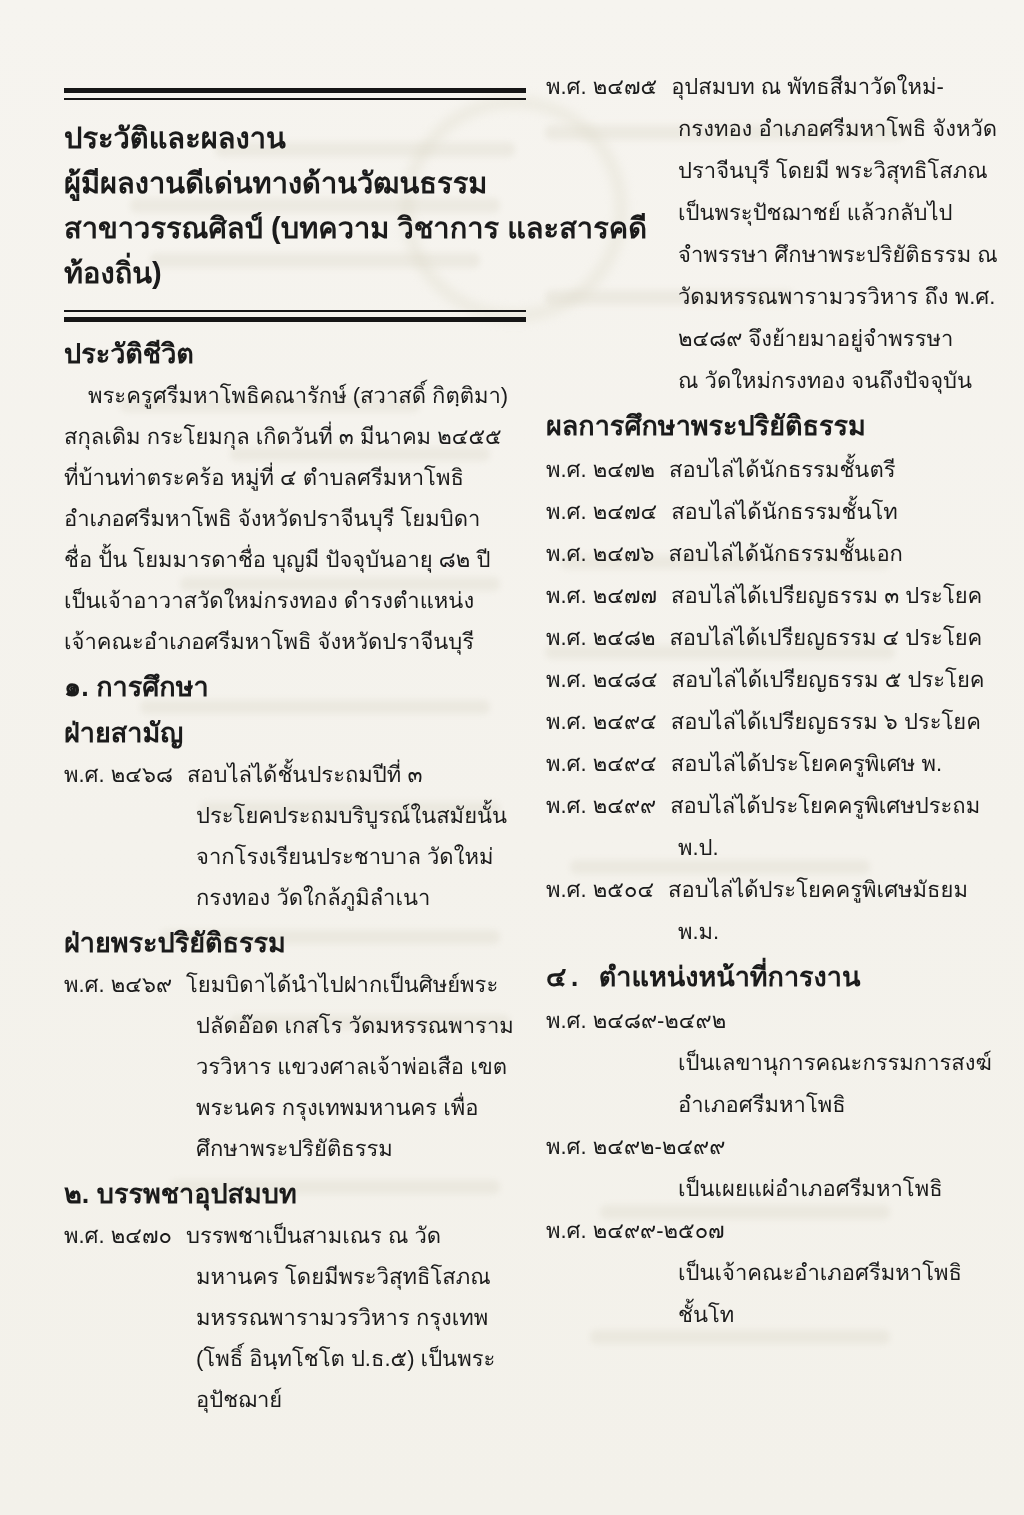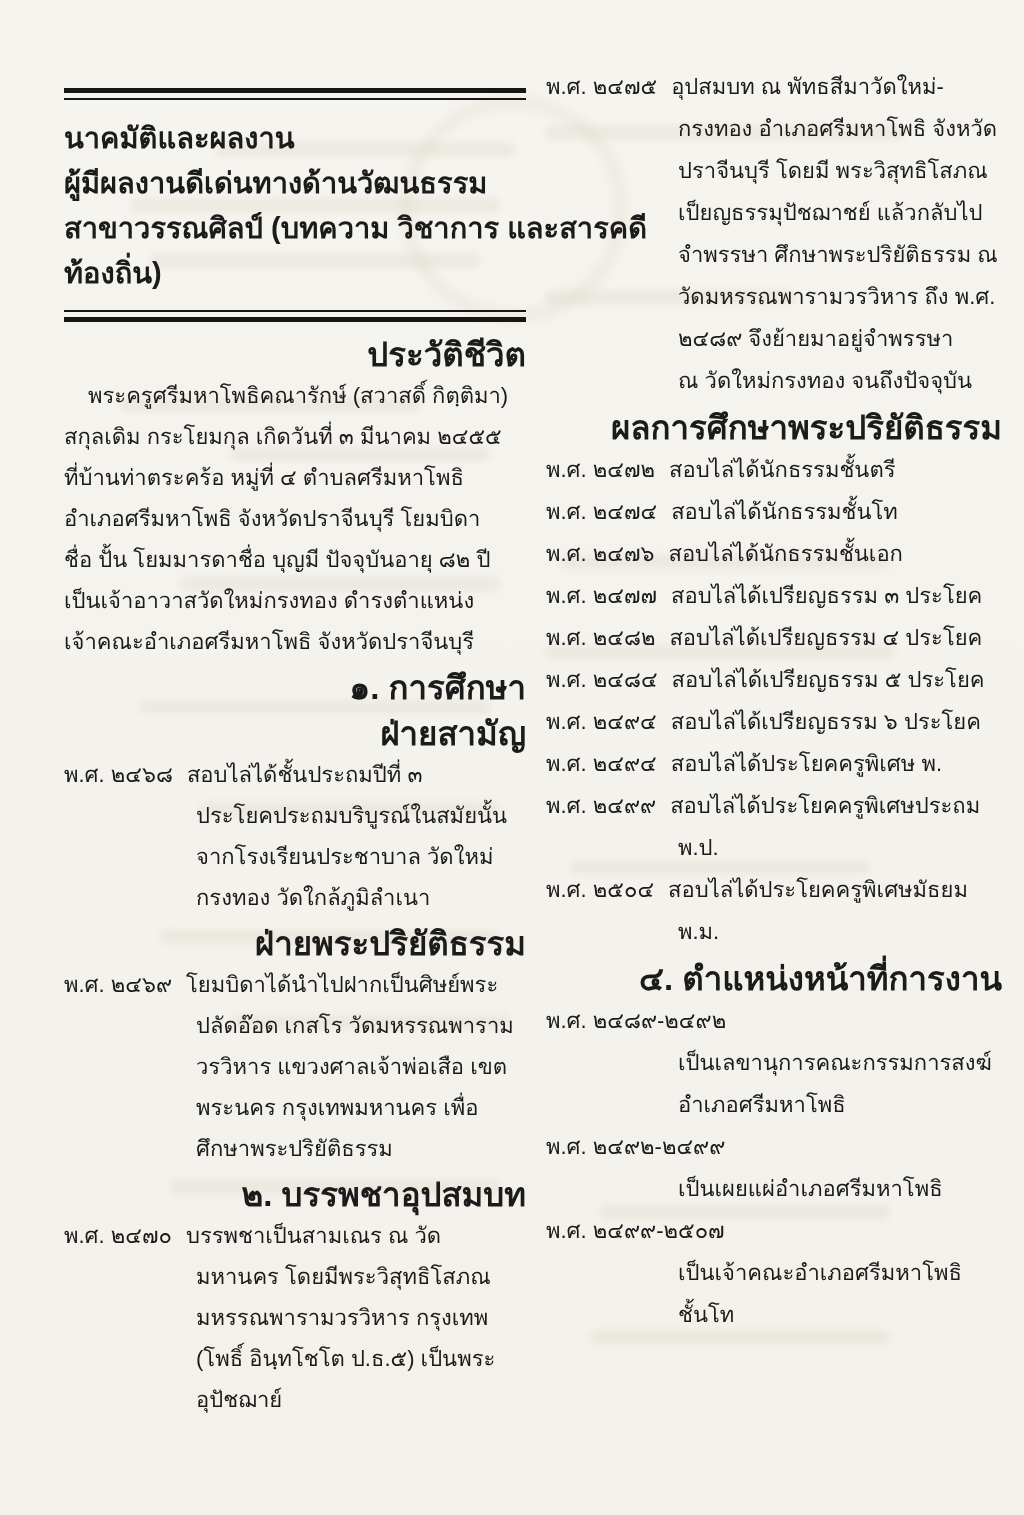--- a/index.html
+++ b/index.html
@@ -19,22 +19,22 @@
   
   .rule .bar-thick{height:5px;background:#161616;}
   .rule .bar-thin{height:2px;background:#161616;}
   .rule-top .bar-thin{margin-top:5px;}
   .rule-bottom .bar-thick{margin-top:5px;}
   
   .titleblock{margin:16px 0 14px 0;}
   .tline{font-weight:bold;font-size:29px;line-height:45px;white-space:nowrap;}
   .line{font-size:22px;line-height:41px;white-space:nowrap;}
   .col-right .line{line-height:42px;}
-  .sec{font-weight:bold;font-size:33px;line-height:41px;white-space:nowrap;margin-top:5px;text-align:right;}
-  .col-right .sec{line-height:42px;}
+  .sec{font-weight:bold;font-size:27px;line-height:41px;white-space:nowrap;margin-top:5px;}
+  .col-right .sec{line-height:42px;font-family:Liberation Mono, monospace;}
   .indent1{padding-left:24px;}
   .entry{padding-left:132px;}
   .yline{text-indent:-132px;}
   .year{margin-right:14px;}
   .jline{margin-left:132px;}
   
   .pagenum{position:absolute;left:66px;top:1508px;font-size:24px;z-index:2;}
 </style>
 </head>
 <body>
@@ -62,21 +62,21 @@
   <div class="ghost" style="left:590px;top:1330px;width:300px;height:14px;"></div>
 
   <div class="col col-left">
 
     <div class="rule rule-top">
       <div class="bar-thick"></div>
       <div class="bar-thin"></div>
     </div>
 
     <div class="titleblock">
-      <div class="tline">นาคมัติและผลงาน</div>
+      <div class="tline">ประวัติและผลงาน</div>
       <div class="tline">ผู้มีผลงานดีเด่นทางด้านวัฒนธรรม</div>
       <div class="tline">สาขาวรรณศิลป์ (บทความ วิชาการ และสารคดี</div>
       <div class="tline">ท้องถิ่น)</div>
     </div>
 
     <div class="rule rule-bottom">
       <div class="bar-thin"></div>
       <div class="bar-thick"></div>
     </div>
 
@@ -121,21 +121,21 @@
     </div>
 
   </div>
 
   <div class="col col-right">
 
     <div class="entry">
       <div class="line yline"><span class="year">พ.ศ. ๒๔๗๕</span><span>อุปสมบท ณ พัทธสีมาวัดใหม่-</span></div>
       <div class="line">กรงทอง อำเภอศรีมหาโพธิ จังหวัด</div>
       <div class="line">ปราจีนบุรี โดยมี พระวิสุทธิโสภณ</div>
-      <div class="line">เป็ยญธรรมุปัชฌาชย์  แล้วกลับไป</div>
+      <div class="line">เป็นพระุปัชฌาชย์  แล้วกลับไป</div>
       <div class="line">จำพรรษา  ศึกษาพระปริยัติธรรม  ณ</div>
       <div class="line">วัดมหรรณพารามวรวิหาร ถึง พ.ศ.</div>
       <div class="line">๒๔๘๙ จึงย้ายมาอยู่จำพรรษา</div>
       <div class="line">ณ วัดใหม่กรงทอง จนถึงปัจจุบัน</div>
     </div>
 
     <div class="sec">ผลการศึกษาพระปริยัติธรรม</div>
 
     <div class="entry">
       <div class="line yline"><span class="year">พ.ศ. ๒๔๗๒</span><span>สอบไล่ได้นักธรรมชั้นตรี</span></div>

